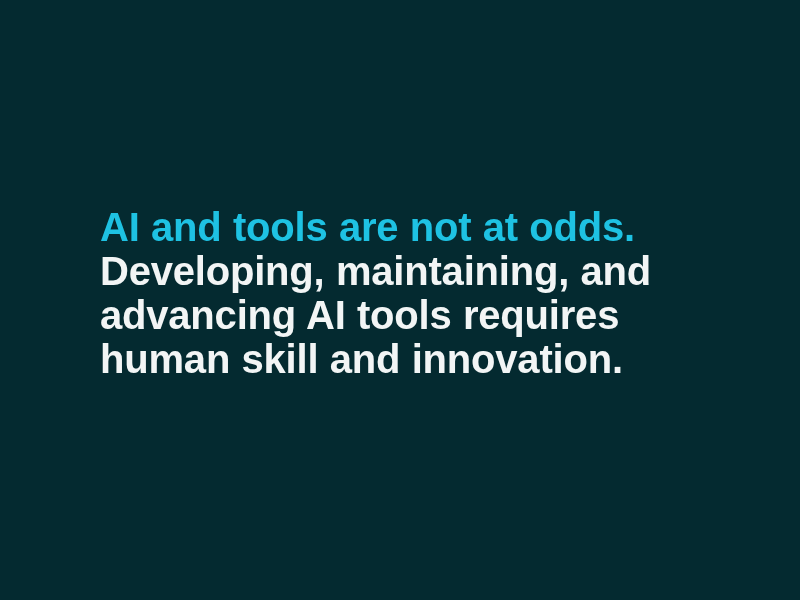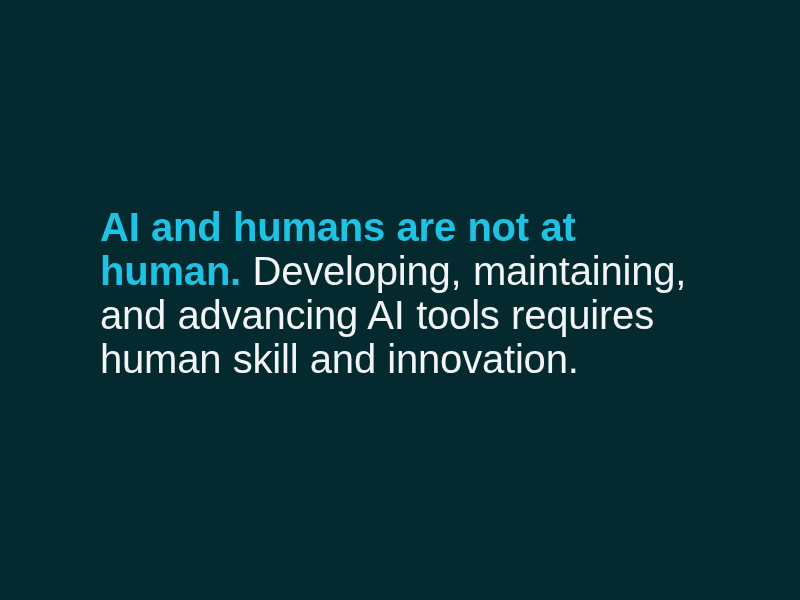--- a/index.html
+++ b/index.html
@@ -41,27 +41,27 @@
     font-weight: 400;
     word-spacing: 0.5px;
   }
 
   .quote-lead {
     font-weight: 700;
     color: #1ec2e3;
   }
 
   .quote-body {
-    font-weight: 400;
+    font-weight: 700;
     color: #f2f5f5;
     margin-top: 16px;
   }
 </style>
 </head>
 <body>
 
 <div class="slide">
 
   <div class="quote-block">
-    <p class="quote-text"><span class="quote-lead">AI and humans are not at human.</span><span class="quote-body"> Developing, maintaining, and advancing AI tools requires human skill and innovation.</span></p>
+    <p class="quote-text"><span class="quote-lead">AI and tools are not at odds.</span><span class="quote-body"> Developing, maintaining, and advancing AI tools requires human skill and innovation.</span></p>
   </div>
 
 </div>
 
 </body></html>

